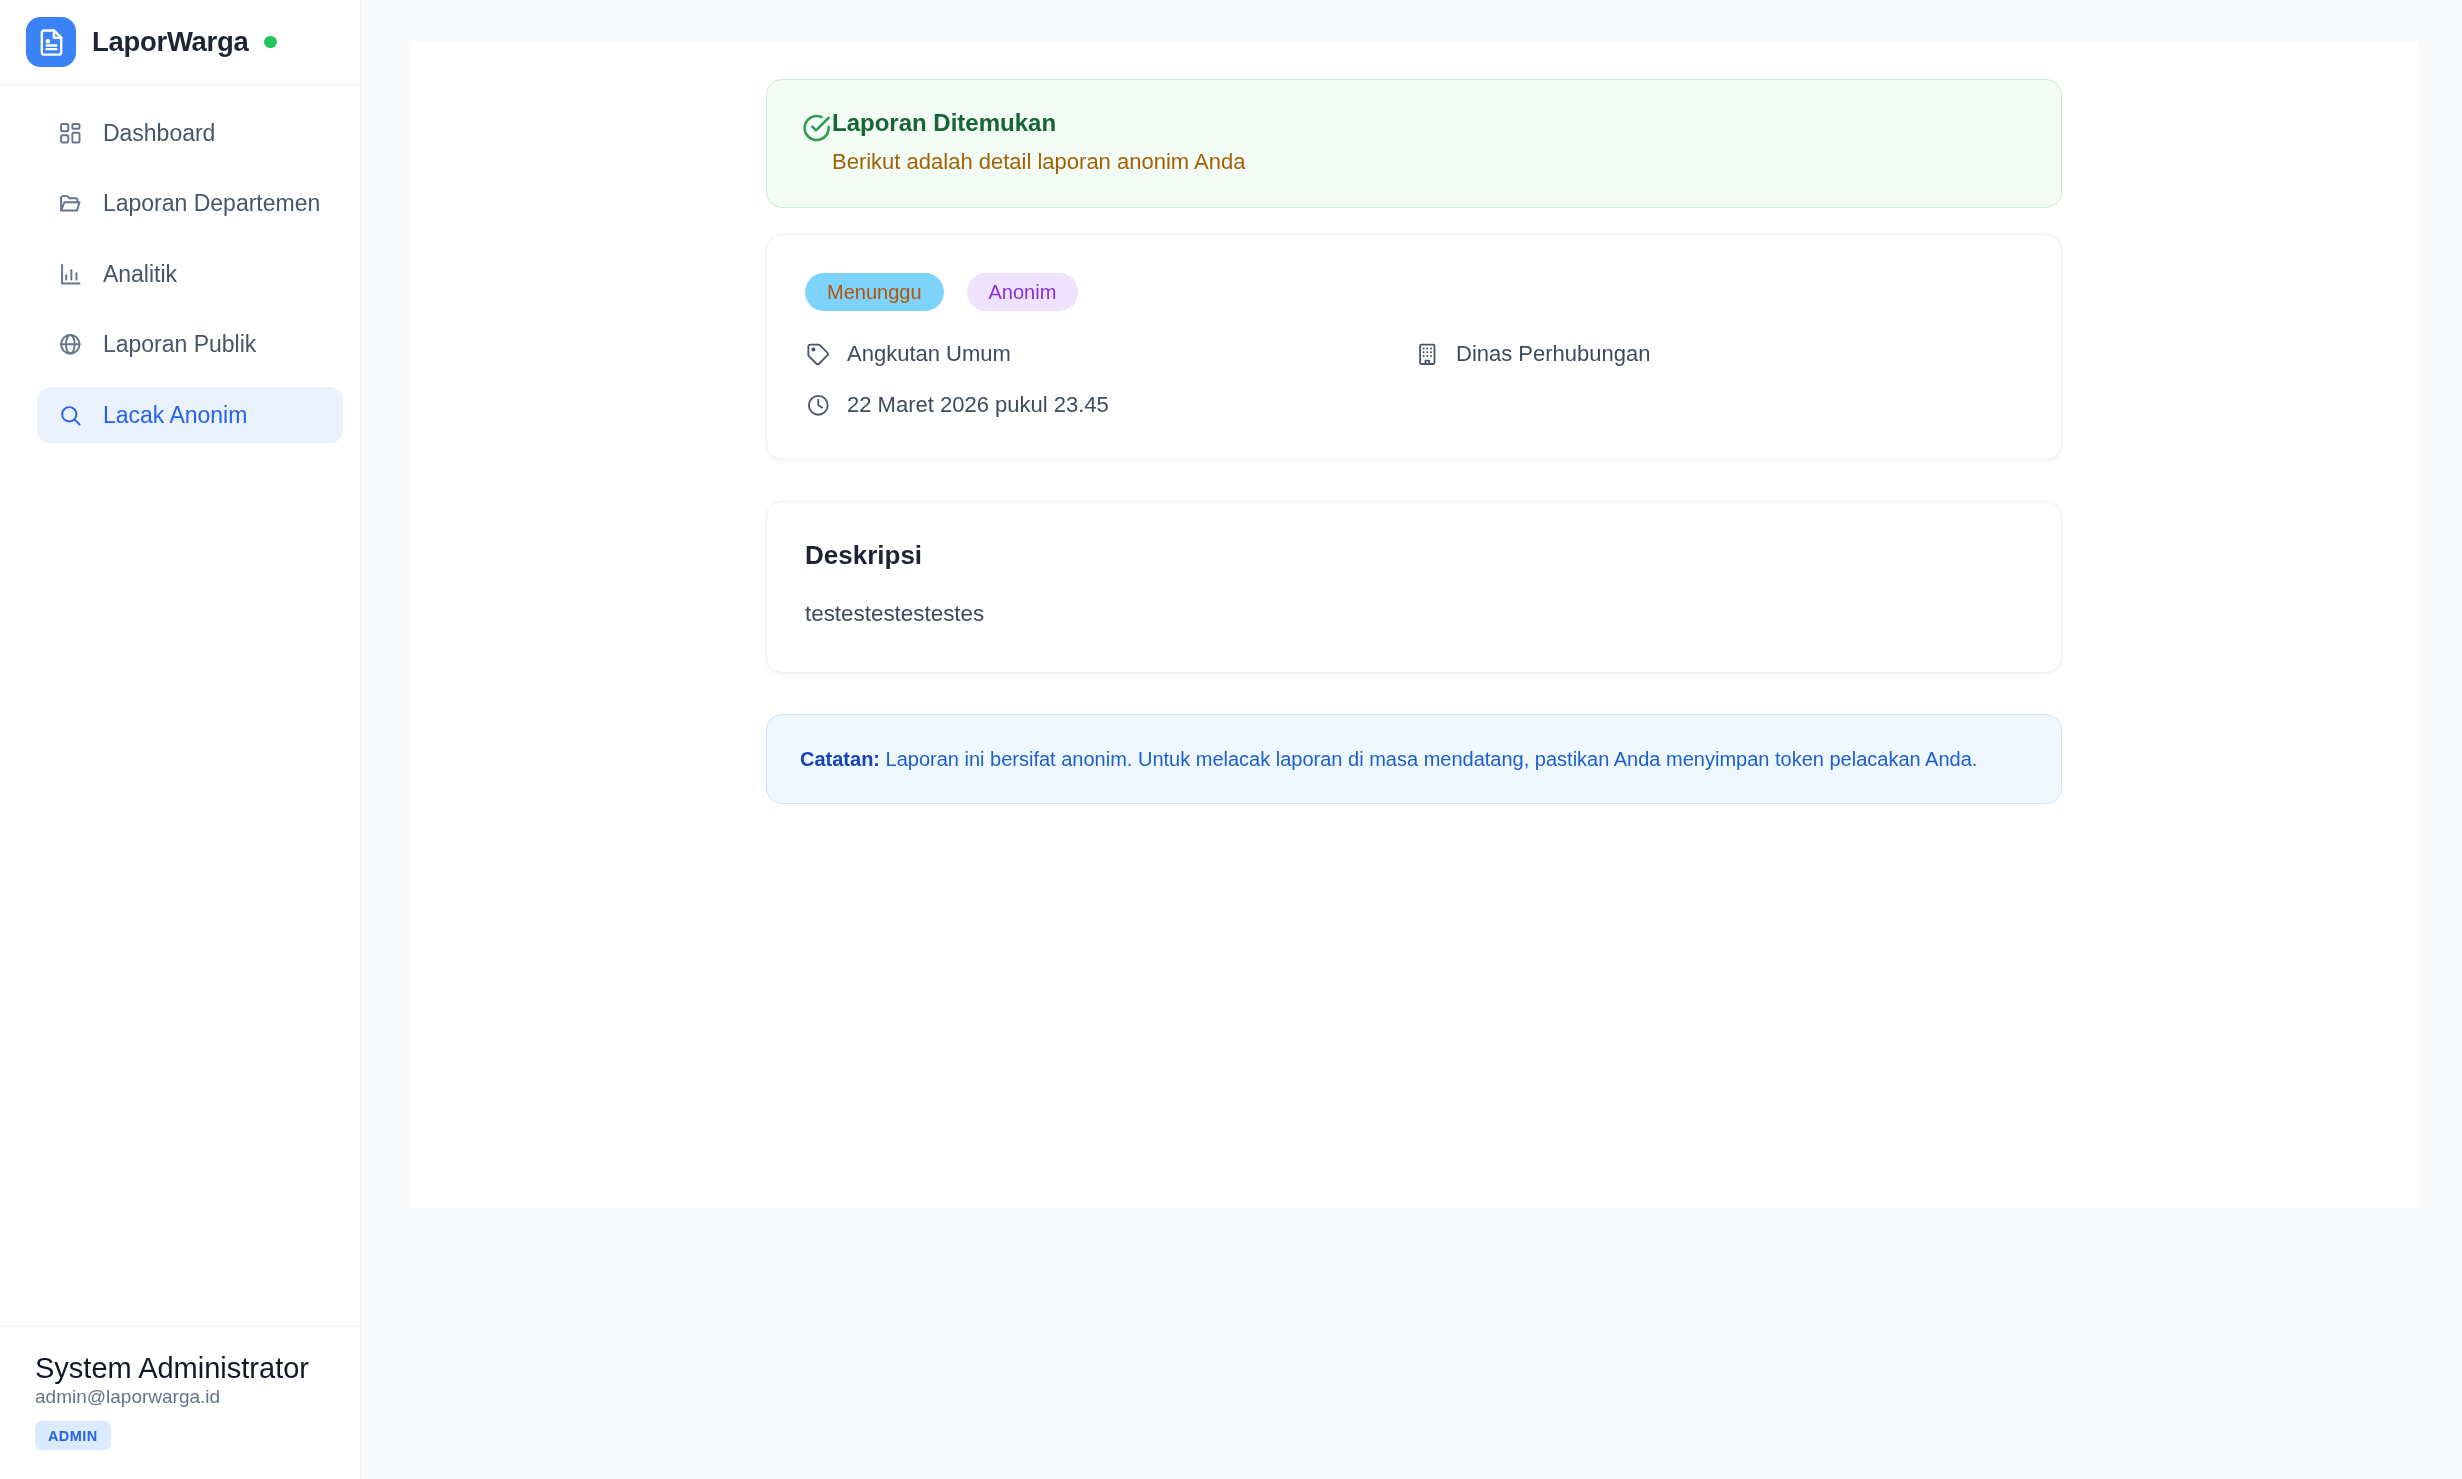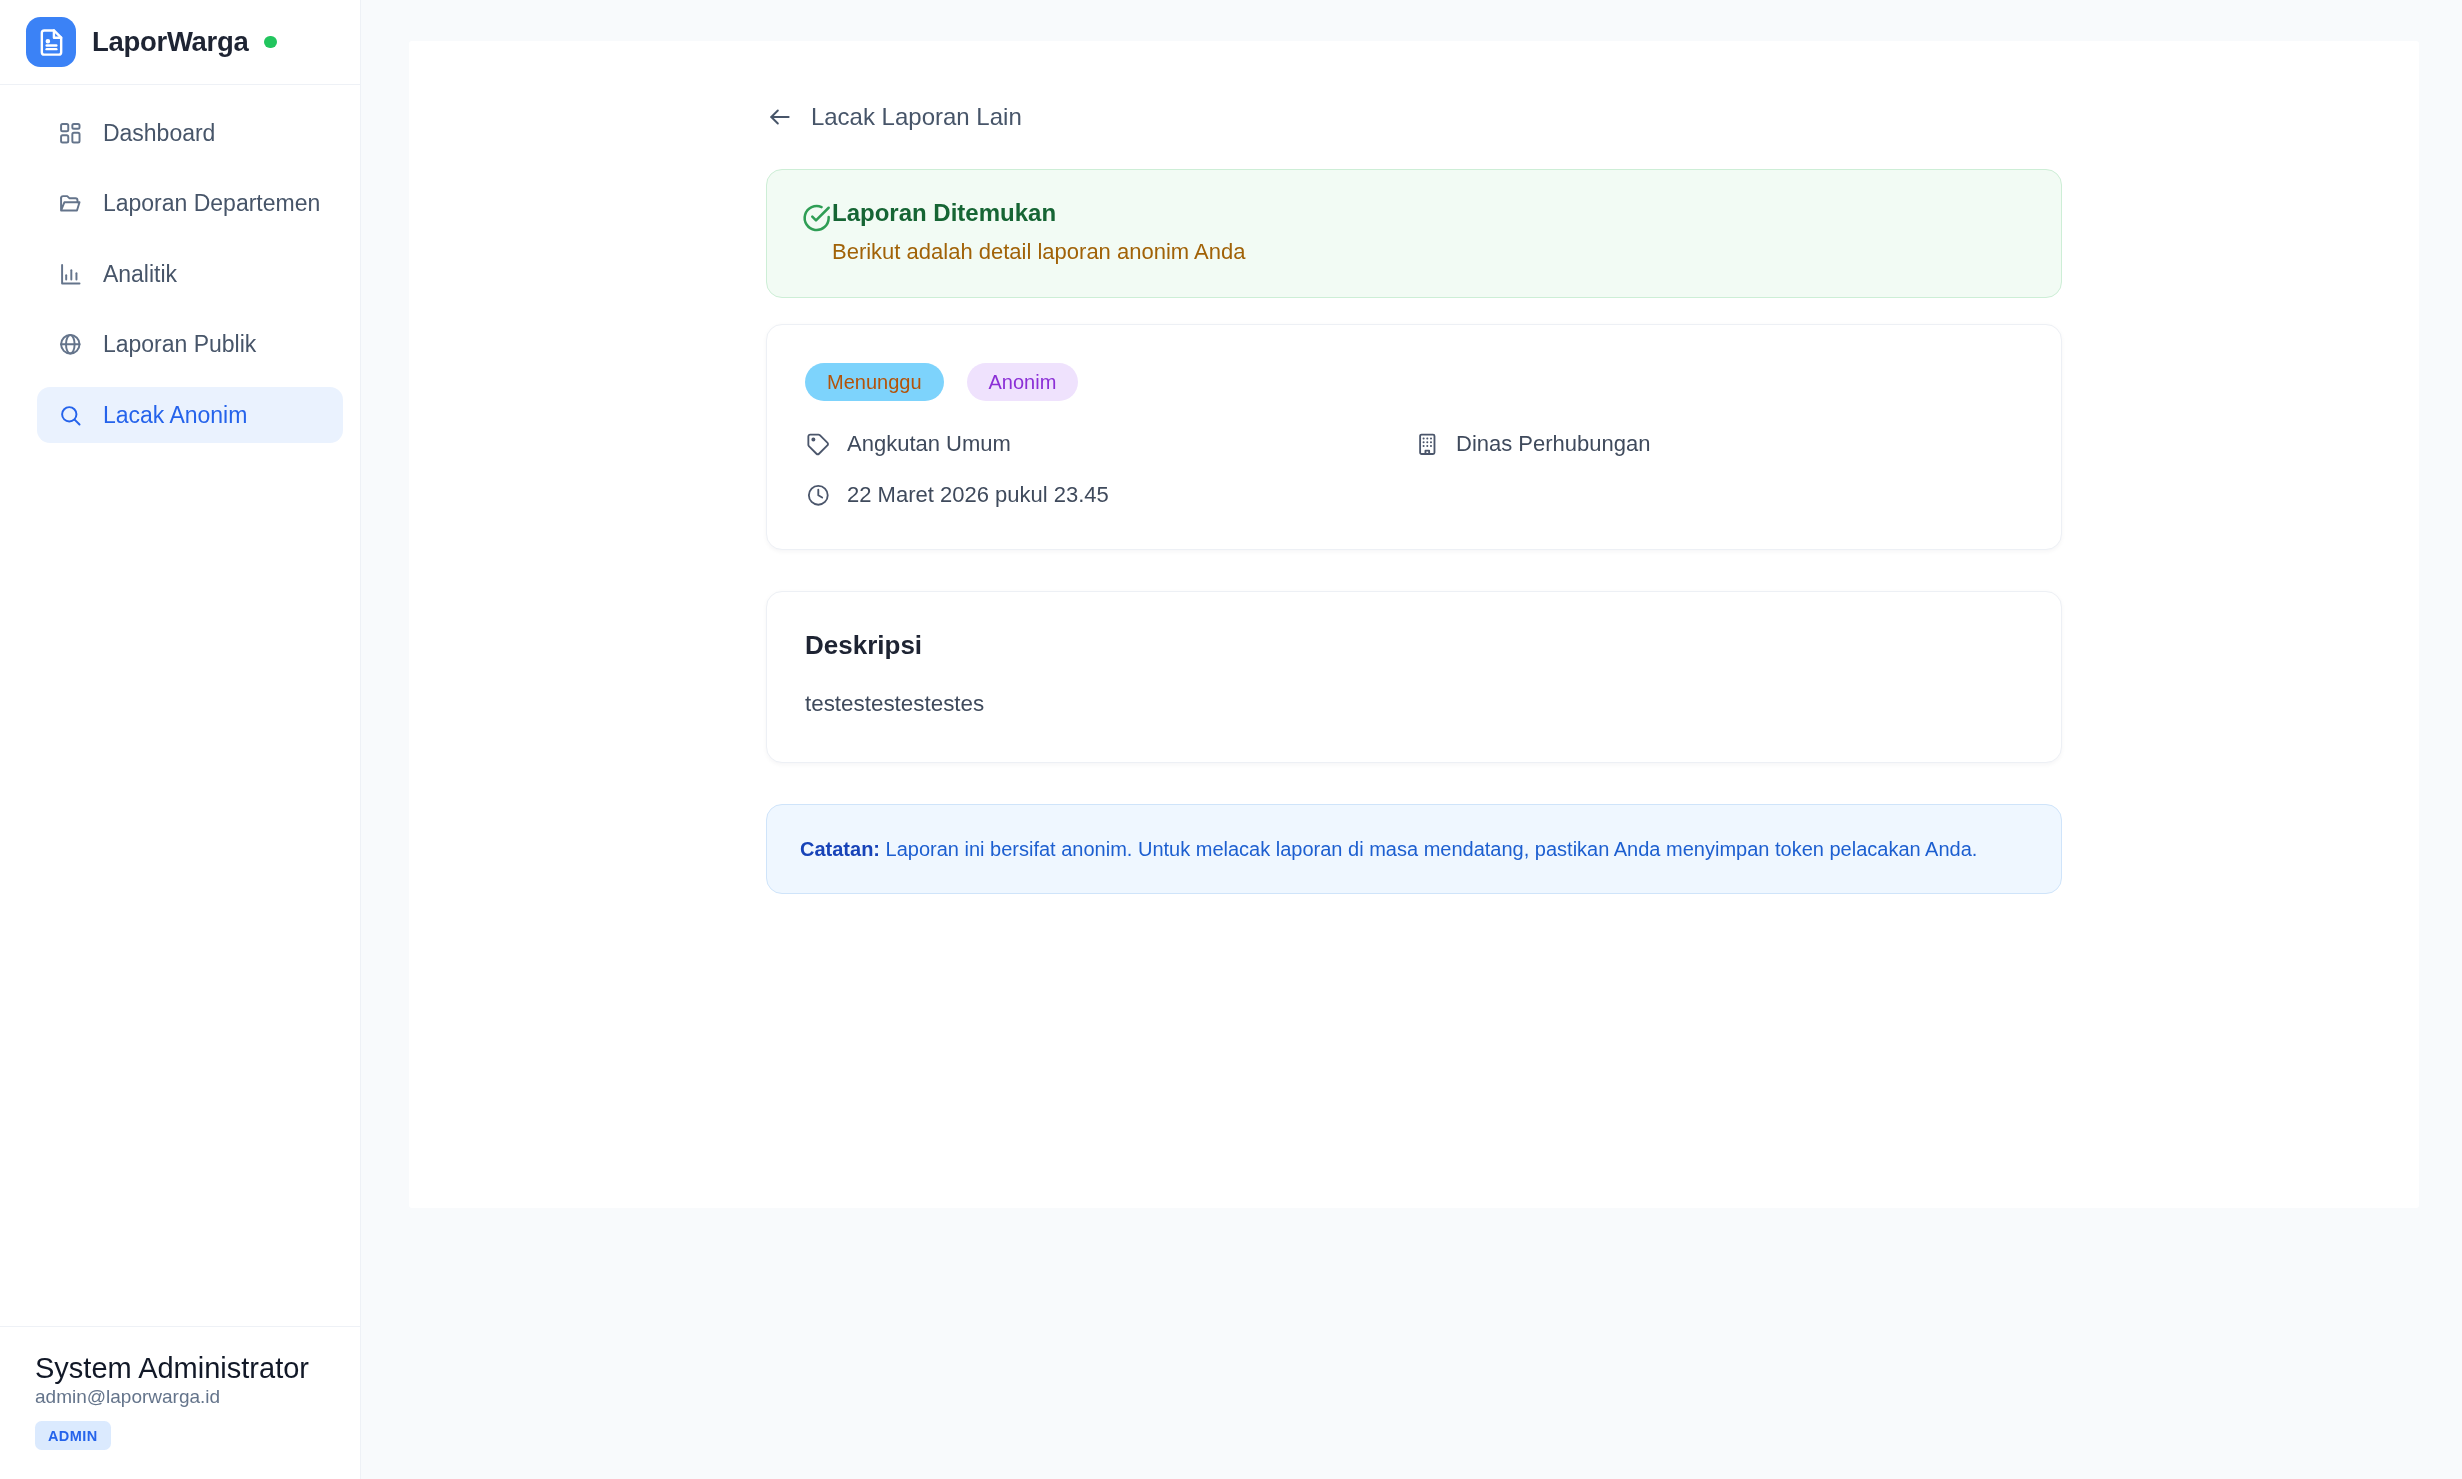--- a/index.html
+++ b/index.html
@@ -334,31 +334,20 @@
       <div class="user-name">System Administrator</div>
       <div class="user-email">admin@laporwarga.id</div>
       <span class="user-role">ADMIN</span>
     </div>
 
   </aside>
 
   <main class="main-wrap">
     <div class="main-panel">
 
-      <div class="page-head">
-        <div class="back-link">
-          <span class="back-arrow">
-            <svg width="26" height="26" viewBox="0 0 24 24" fill="none" stroke="#475569" stroke-width="1.8" stroke-linecap="round" stroke-linejoin="round">
-              <line x1="20" y1="12" x2="4" y2="12"></line>
-              <polyline points="10 6 4 12 10 18"></polyline>
-            </svg>
-          </span>
-          <span>Lacak Laporan Lain</span>
-        </div>
-      </div>
 
       <div class="content-col">
 
         <div class="alert-success">
           <span class="alert-icon">
             <svg width="32" height="32" viewBox="0 0 24 24" fill="none" stroke="#2f9e55" stroke-width="1.9" stroke-linecap="round" stroke-linejoin="round">
               <path d="M21.5 11.2V12a9 9 0 1 1-5.3-8.2"></path>
               <polyline points="21.5 4.3 12 13.8 9.2 11"></polyline>
             </svg>
           </span>

